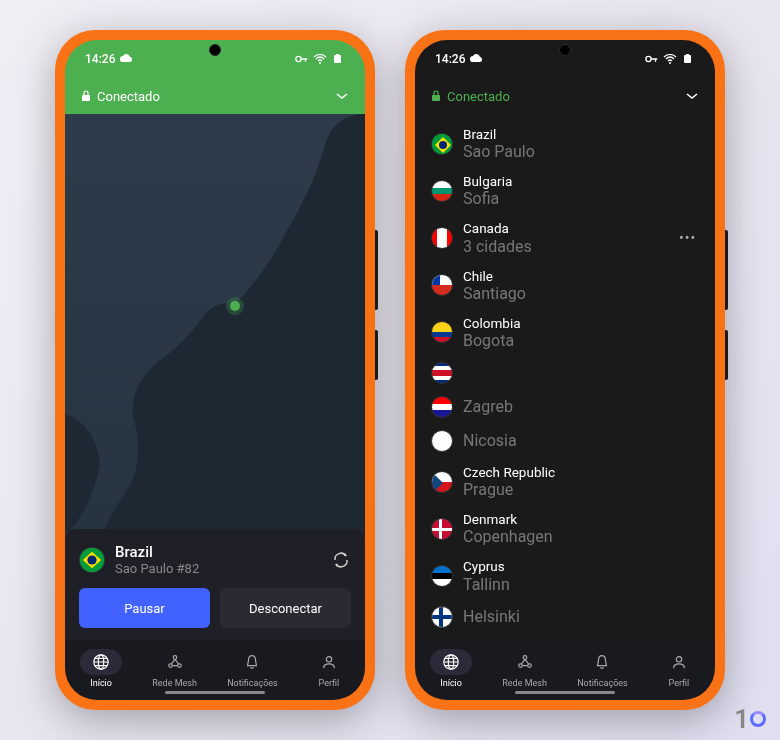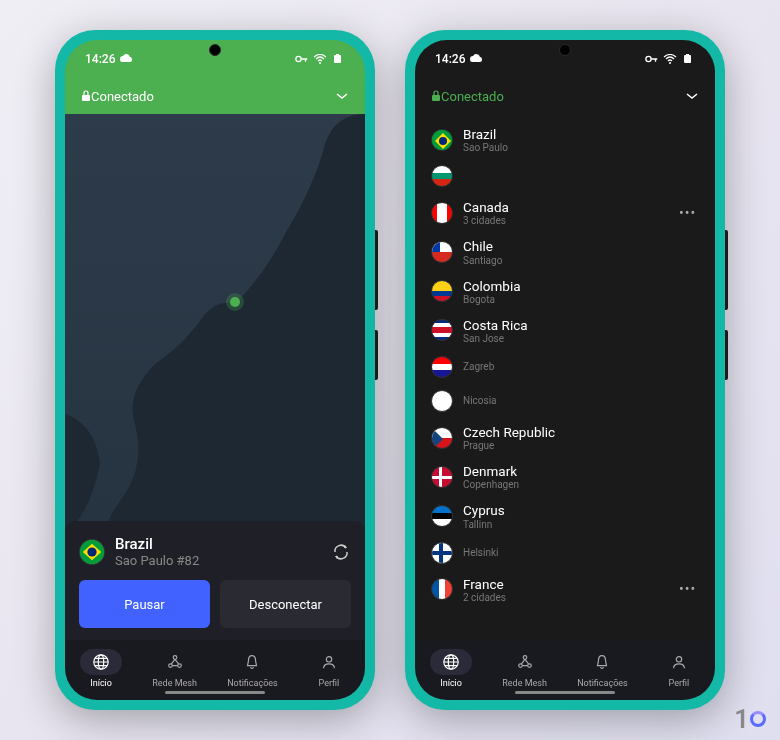--- a/index.html
+++ b/index.html
@@ -9,21 +9,21 @@
     background: linear-gradient(135deg, #f0eef5 0%, #e8e5f0 50%, #e0dff0 100%);
     position: relative;
     display: flex;
     justify-content: center;
     align-items: center;
     gap: 30px;
   }
   .phone {
     width: 320px;
     height: 680px;
-    background: #14b8a6;
+    background: #f97316;
     border-radius: 40px;
     padding: 10px;
     position: relative;
     box-shadow: 0 10px 40px rgba(0,0,0,0.3);
   }
   .phone::before {
     content:'';
     position:absolute;
     right:-3px;
     top:200px;
@@ -82,21 +82,21 @@
   .header {
     height: 36px;
     display: flex;
     align-items: center;
     justify-content: space-between;
     padding: 0 16px;
     font-size: 13px;
   }
   .header.green { background: #4caf50; color: #fff; }
   .header.dark { background: #1a1a1a; }
-  .header-left { display:flex; align-items:center; }
+  .header-left { display:flex; align-items:center; gap:6px; }
   .lock-ic { width:10px; height:12px; }
   .conn-green { color:#4caf50; font-size:13px; }
   .chev { width:14px; height:8px; }
 
   
   .map-area {
     flex:1;
     background: linear-gradient(180deg, #2e3b4a 0%, #263341 100%);
     position: relative;
     overflow:hidden;
@@ -137,21 +137,21 @@
     justify-content:center;
     font-size:14px;
   }
   .conn-text { flex:1; }
   .conn-country { color:#fff; font-size:15px; font-weight:500; }
   .conn-sub { color:#888; font-size:13px; }
   .refresh-ic { width:20px; height:20px; flex-shrink:0; }
   .btn-row { display:flex; gap:10px; }
   .btn {
     flex:1;
-    height:48px;
+    height:40px;
     border-radius:6px;
     display:flex;
     align-items:center;
     justify-content:center;
     font-size:13px;
     color:#fff;
     cursor:pointer;
   }
   .btn-primary { background:#4262ff; }
   .btn-secondary { background:#2a2a32; }
@@ -199,21 +199,21 @@
   }
   .country-item {
     display:flex;
     align-items:center;
     gap:10px;
     padding:6px 6px;
     cursor:pointer;
   }
   .country-text { flex:1; }
   .country-name { color:#fff; font-size:13.5px; line-height:1.2; }
-  .country-sub { color:#777; font-size:10px; }
+  .country-sub { color:#777; font-size:16px; }
   .more-ic { width:20px; color:#aaa; font-size:14px; letter-spacing:1px; }
 
   
   .flag { width:22px; height:22px; border-radius:50%; overflow:hidden; flex-shrink:0; border:1px solid #333; }
   .flag-br { background: radial-gradient(circle at center, #002776 20%, transparent 21%), linear-gradient(#009b3a,#009b3a); position:relative;}
   .flag-br::after { content:''; position:absolute; inset:3px; background:#fedf00; transform:rotate(45deg); z-index:-1;}
   .flag-bg { background: linear-gradient(#fff 33%, #00966e 33% 66%, #d62612 66%); }
   .flag-ca { background: linear-gradient(90deg,#ff0000 25%, #fff 25% 75%, #ff0000 75%); }
   .flag-cl { background: linear-gradient(#fff 50%, #d52b1e 50%); position:relative;}
   .flag-cl::before { content:''; position:absolute; top:0;left:0;width:40%;height:50%;background:#0039a6;}
@@ -417,20 +417,24 @@
               <polygon points="11,3 19,11 11,19 3,11" fill="#fedf00"></polygon>
               <circle cx="11" cy="11" r="4" fill="#002776"></circle>
             </svg></div>
           <div class="country-text">
             <div class="country-name">Brazil</div>
             <div class="country-sub">Sao Paulo</div>
           </div>
         </div>
         <div class="country-item">
           <div class="flag flag-bg"></div>
+          <div class="country-text">
+            <div class="country-name">Bulgaria</div>
+            <div class="country-sub">Sofia</div>
+          </div>
         </div>
         <div class="country-item">
           <div class="flag flag-ca"></div>
           <div class="country-text">
             <div class="country-name">Canada</div>
             <div class="country-sub">3 cidades</div>
           </div>
           <div class="more-ic">•••</div>
         </div>
         <div class="country-item">
@@ -442,24 +446,20 @@
         </div>
         <div class="country-item">
           <div class="flag flag-co"></div>
           <div class="country-text">
             <div class="country-name">Colombia</div>
             <div class="country-sub">Bogota</div>
           </div>
         </div>
         <div class="country-item">
           <div class="flag flag-cr"></div>
-          <div class="country-text">
-            <div class="country-name">Costa Rica</div>
-            <div class="country-sub">San Jose</div>
-          </div>
         </div>
         <div class="country-item">
           <div class="flag flag-hr"></div>
           <div class="country-text">
             <div class="country-sub">Zagreb</div>
           </div>
         </div>
         <div class="country-item">
           <div class="flag flag-cy"></div>
           <div class="country-text">

